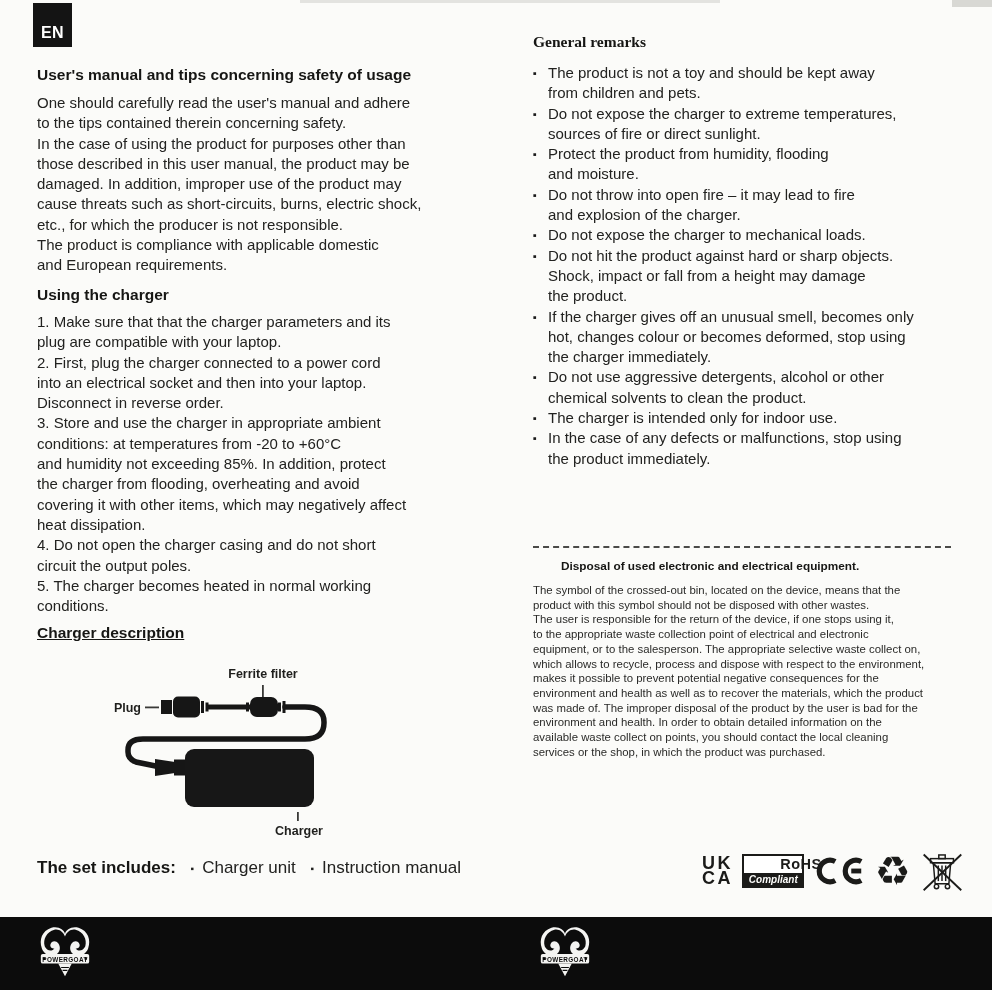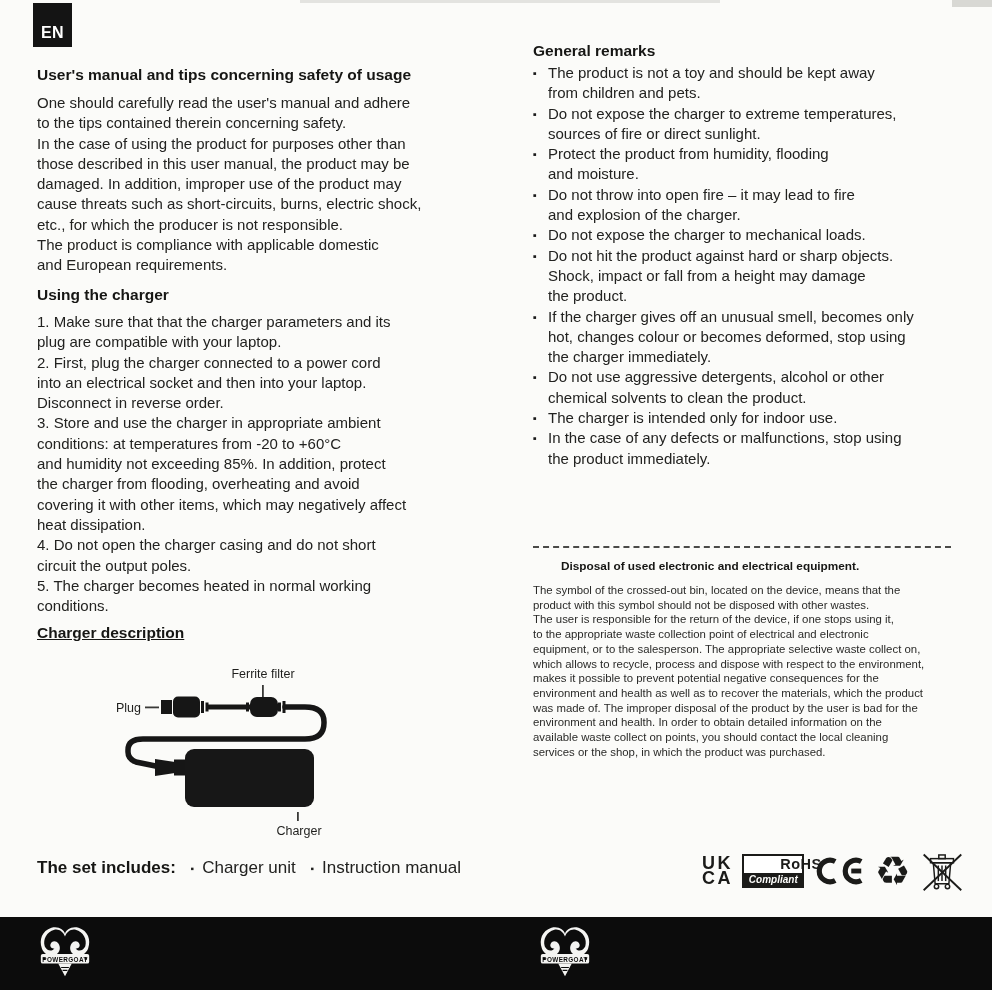--- a/index.html
+++ b/index.html
@@ -51,21 +51,21 @@
   .rohs{width:62px;border:2px solid #1b1b19;box-sizing:border-box;text-align:center;background:#fff;}
   .rohs-top{font-weight:800;font-size:14.5px;line-height:17px;color:#1b1b19;letter-spacing:.5px;margin-left:36px;}
   .rohs-bot{background:#1b1b19;color:#fdfdfb;font-size:10px;font-style:italic;font-weight:bold;line-height:13px;}
   .recycle{font-size:40px;line-height:40px;color:#1b1b19;}
 
   .footer{position:absolute;left:0;top:917px;width:992px;height:73px;background:#0c0c0c;}
   .goat{position:absolute;top:2px;width:58px;height:66px;}
   .goat-1{left:36px;}
   .goat-2{left:536px;}
 
-  .diagram{position:absolute;left:37px;top:660px;}
+  .diagram{position:absolute;left:37px;top:660px;font-weight:bold;}
   svg text{font-family:"Liberation Sans",sans-serif;}
 </style>
 </head>
 <body>
 
 <div class="page">
   <div class="smudge-top"></div>
   <div class="smudge-corner"></div>
 
   <div class="en-badge">
@@ -140,21 +140,21 @@
       <text x="262" y="175" font-size="12.5" text-anchor="middle" fill="#1f1f1d">Charger</text>
     </svg>
   </div>
 
   <div class="set-includes">
     <b>The set includes:</b>
     <span class="set-item">Charger unit</span>
     <span class="set-item">Instruction manual</span>
   </div>
 
-  <div class="h1 abs" style="left:533px;top:42px;">General remarks</div>
+  <div class="h1 abs" style="left:533px;top:33px;font-family:Liberation Serif, serif;">General remarks</div>
 
   <ul class="remarks-list">
     <li>The product is not a toy and should be kept away
 from children and pets.</li>
     <li>Do not expose the charger to extreme temperatures,
 sources of fire or direct sunlight.</li>
     <li>Protect the product from humidity, flooding
 and moisture.</li>
     <li>Do not throw into open fire – it may lead to fire
 and explosion of the charger.</li>

